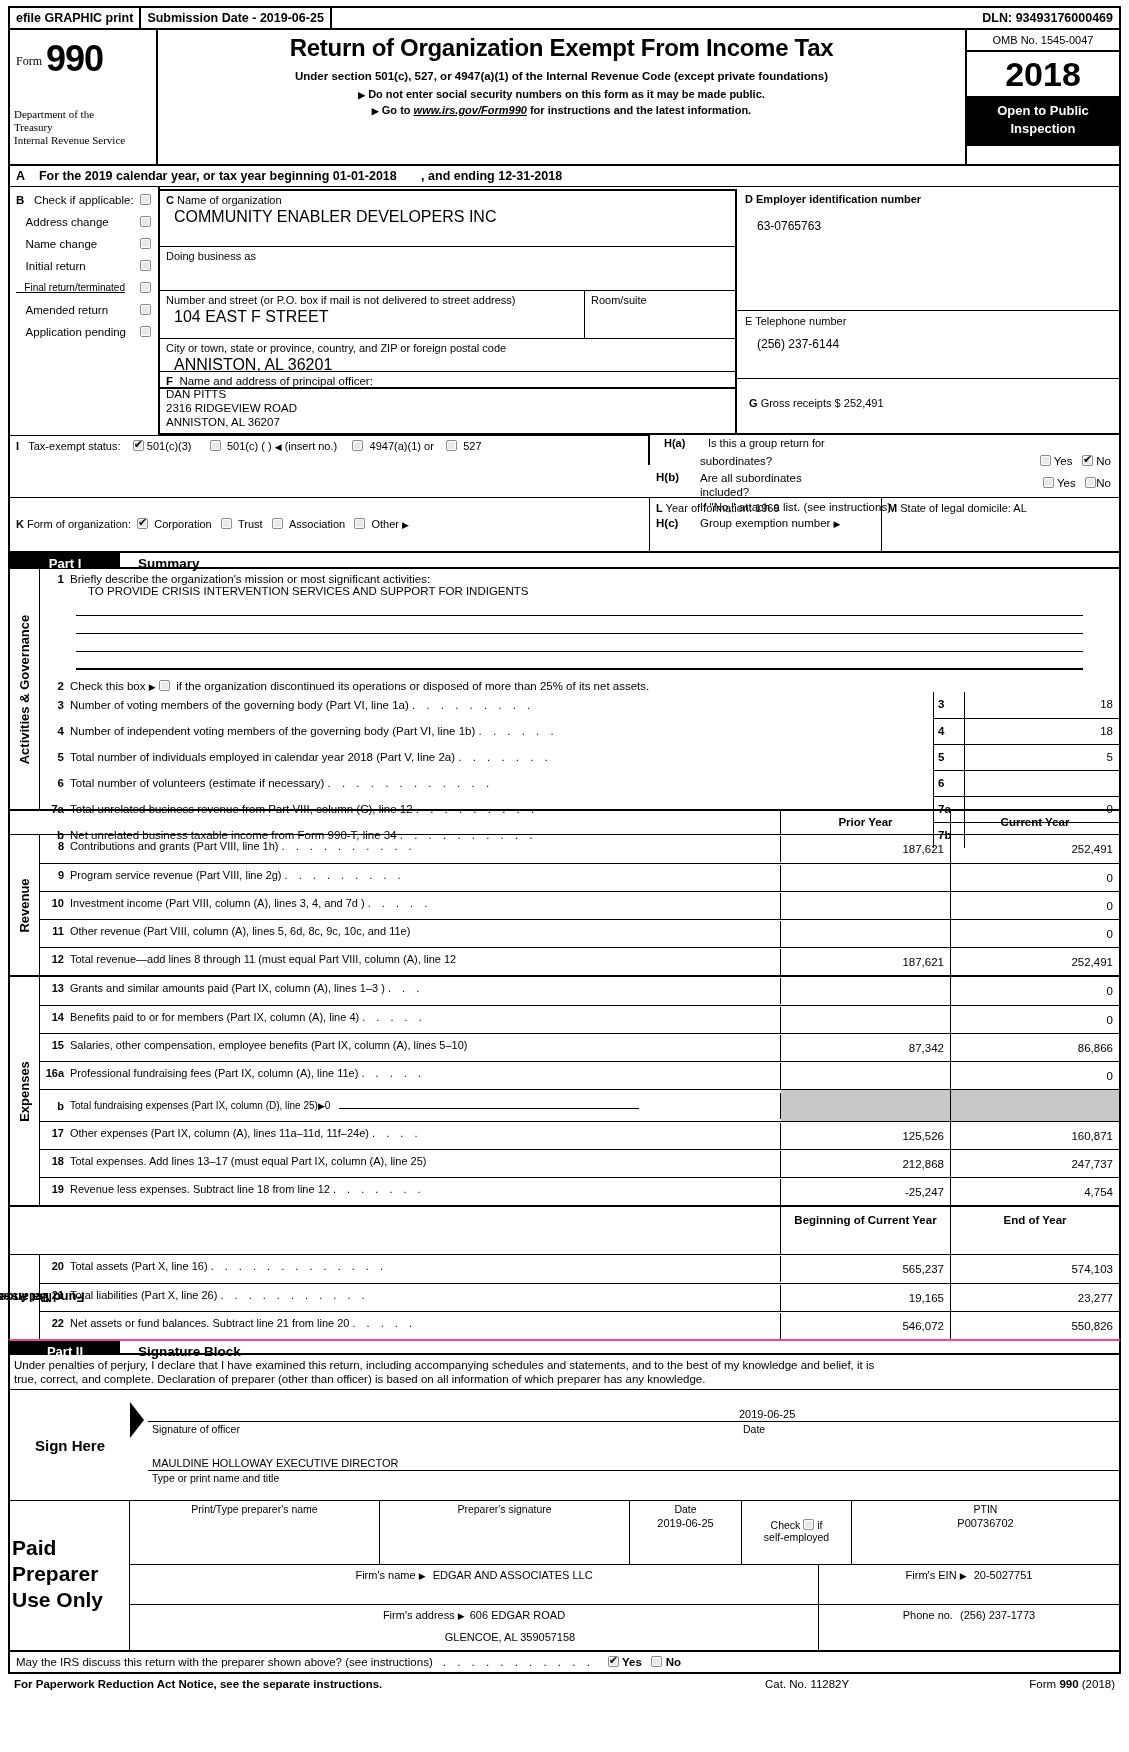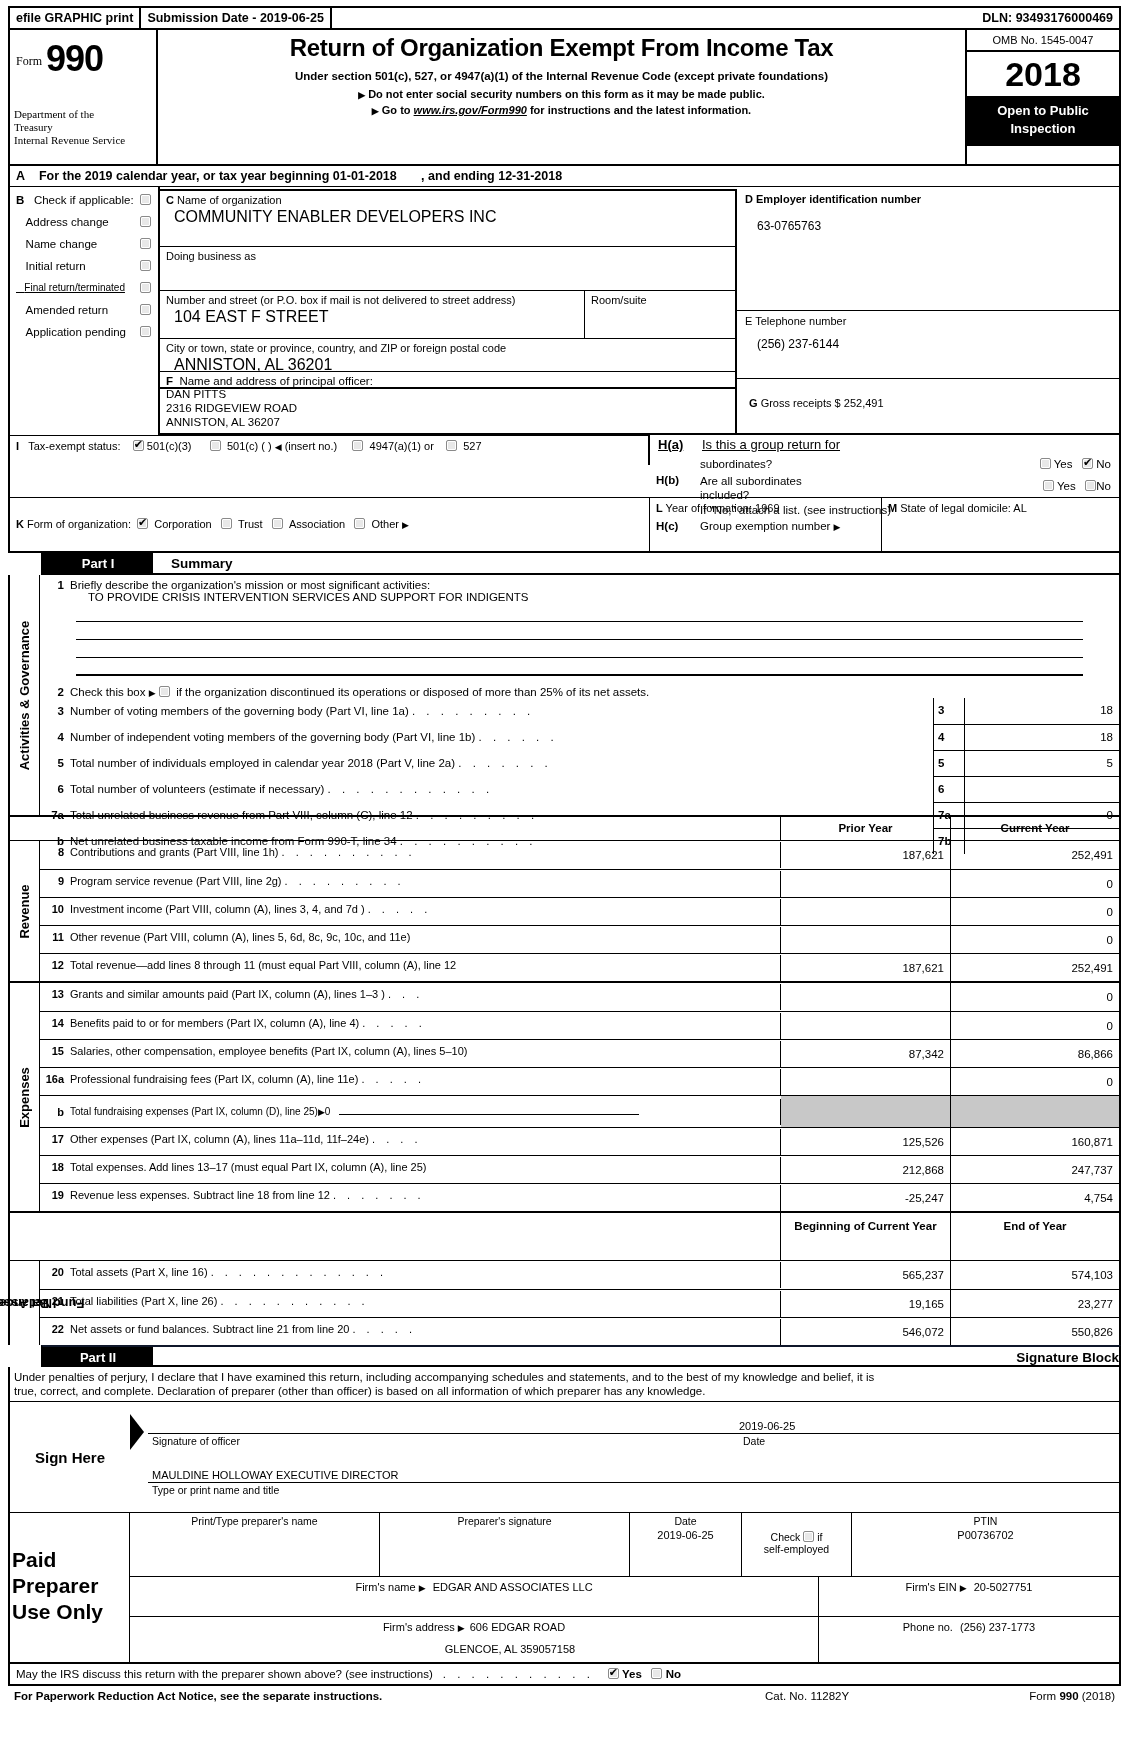--- a/index.html
+++ b/index.html
@@ -86,21 +86,21 @@
   .rowI { position:absolute; left:0; top:248px; width:640px; border-top:1.5px solid #000; border-right:2px solid #000; height:30px; padding:4px 0 0 6px; font-size:11px;}
   .rowJ { position:absolute; left:0; top:278px; width:640px; border-top:1.5px solid #000; border-right:2px solid #000; height:56px; padding:4px 0 0 6px; font-size:12px;}
 
   
   .klm { display:flex; border:2px solid #000; border-top:1.5px solid #000; height:56px; }
   .kcell { width:640px; border-right:1.5px solid #000; padding:20px 4px 0 6px; font-size:11px;}
   .lcell { width:232px; border-right:1.5px solid #000; padding:4px 0 0 6px; font-size:11px;}
   .mcell { flex:1; padding:4px 0 0 6px; font-size:11px;}
 
   
-  .partbar { display:flex; border-left:2px solid #000; border-right:2px solid #000; border-bottom:2px solid #000; height:22px; align-items:stretch;margin-left:33px;}
+  .partbar { display:flex; border-left:2px solid #000; border-right:2px solid #000; border-bottom:2px solid #000; height:16px; align-items:stretch;}
   .partbar .pl { background:#000; color:#fff; width:110px; text-align:center; font-weight:bold; font-size:13px; line-height:22px;}
   .partbar .pt { font-weight:bold; font-size:13.5px; line-height:22px; padding-left:18px;}
 
   
   .sumwrap { border-left:2px solid #000; border-right:2px solid #000; position:relative; }
   .vlabel {
     position:absolute; left:0; top:0; width:30px; height:100%;
     display:flex; align-items:center; justify-content:center;
     font-weight:bold; font-size:13px;
     border-right:1.5px solid #000;
@@ -312,21 +312,21 @@
     <div class="boxF">
       <div style="font-size:11.5px;"><b>F</b>&nbsp;&nbsp;<span>Name and address of principal officer:</span></div>
       <div style="font-size:11.5px; line-height:14px;">
         <div>DAN PITTS</div>
         <div>2316 RIDGEVIEW ROAD</div>
         <div>ANNISTON, AL   36207</div>
       </div>
     </div>
 
     <div class="boxH">
-      <div style="display:flex; font-size:13px; padding:2px 0 0 8px;text-decoration:underline;">
+      <div style="display:flex; font-size:11px; padding:2px 0 0 14px;">
         <div style="width:44px;"><b>H(a)</b></div>
         <div style="flex:1;">
           <div>Is this a group return for</div>
         </div>
       </div>
       <div style="display:flex; font-size:11.5px; padding:6px 0 0 6px; align-items:center;">
         <div style="width:44px;"></div>
         <div style="flex:1;"><span>subordinates?</span></div>
         <div style="width:150px; text-align:right; padding-right:8px;">
           <span class="cb"></span>
@@ -679,21 +679,21 @@
             <div class="ltext"><span>Net assets or fund balances. Subtract line 21 from line 20</span> <span class="dots">.    .    .    .    .</span></div>
           </div>
           <div class="mval">546,072</div>
           <div class="mval2">550,826</div>
         </div>
 
       </div>
     </div>
   </div>
 
-  <div class="partbar" style="border-top:2px solid #0f172a;justify-content:space-between;">
+  <div class="partbar" style="border-top:2px solid #ec4899;">
     <div class="pl">Part II</div>
     <div class="pt">Signature Block</div>
   </div>
 
   <div class="sigtext">
     <div>Under penalties of perjury, I declare that I have examined this return, including accompanying schedules and statements, and to the best of my knowledge and belief, it is</div>
     <div>true, correct, and complete. Declaration of preparer (other than officer) is based on all information of which preparer has any knowledge.</div>
   </div>
 
   <div class="sigwrap">

